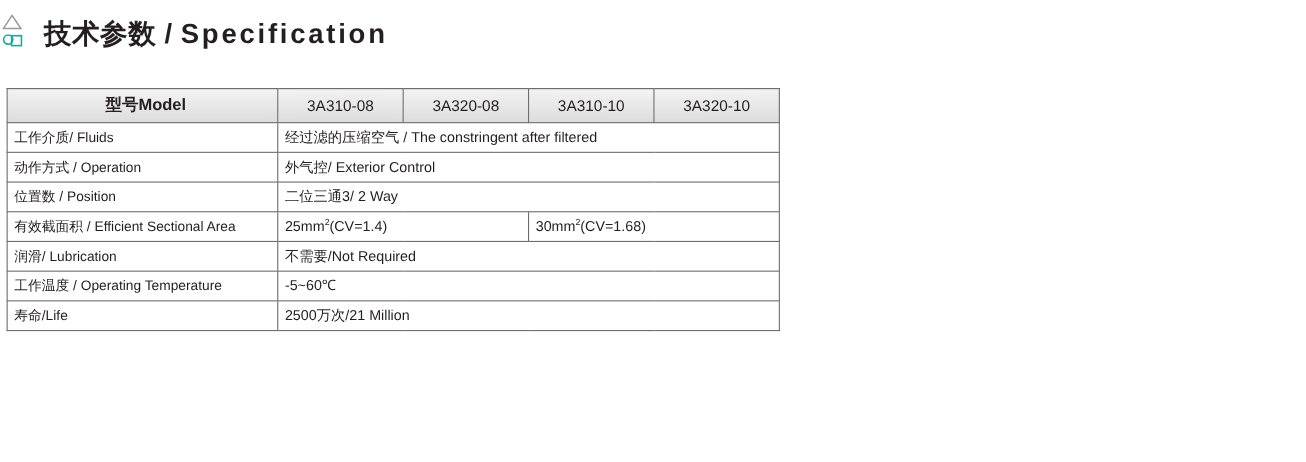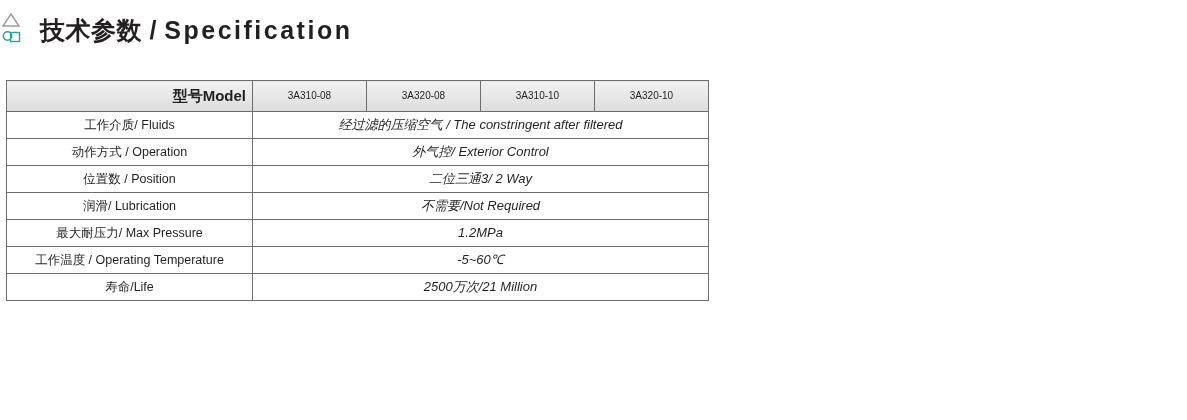--- a/index.html
+++ b/index.html
@@ -71,38 +71,36 @@
     line-height: 1.15;
   }
   
   tr.head td {
     background: linear-gradient(to bottom, #f2f2f2 0%, #e6e6e6 55%, #dcdcdc 100%);
     height: 30px;
     font-size: 15px;
     font-weight: bold;
   }
   tr.head td.model-label {
-    text-align: right;
+    text-align: center;
     padding-left: 12px;
   }
   tr.head td.model-col {
     text-align: center;
     font-weight: normal;
-    font-size: 10px;
+    font-size: 14px;
   }
   td.label {
-    text-align: center;
+    text-align: left;
     padding-left: 6px;
     font-size: 12.5px;
     white-space: nowrap;
   }
   td.val {
-    text-align: center;
     font-size: 13px;
-    font-style: italic;
   }
   td.val.small {
     font-size: 11px;
   }
   sup {
     font-size: 8px;
     vertical-align: super;
     line-height: 0;
   }
   .col1 { width: 246px; }
@@ -147,26 +145,27 @@
           </tr>
           <tr>
             <td class="label">动作方式 / Operation</td>
             <td class="val" colspan="4">外气控/ Exterior Control</td>
           </tr>
           <tr>
             <td class="label">位置数 / Position</td>
             <td class="val" colspan="4">二位三通3/ 2 Way</td>
           </tr>
           <tr>
+            <td class="label">有效截面积 / Efficient Sectional Area</td>
+            <td class="val" colspan="2">25mm<sup>2</sup>(CV=1.4)</td>
+            <td class="val" colspan="2">30mm<sup>2</sup>(CV=1.68)</td>
+          </tr>
+          <tr>
             <td class="label">润滑/ Lubrication</td>
             <td class="val" colspan="4">不需要/Not Required</td>
-          </tr>
-          <tr>
-            <td class="label">最大耐压力/ Max Pressure</td>
-            <td class="val" colspan="4">1.2MPa</td>
           </tr>
           <tr>
             <td class="label">工作温度 / Operating Temperature</td>
             <td class="val" colspan="4">-5~60℃</td>
           </tr>
           <tr>
             <td class="label">寿命/Life</td>
             <td class="val" colspan="4">2500万次/21 Million</td>
           </tr>
         </tbody>

